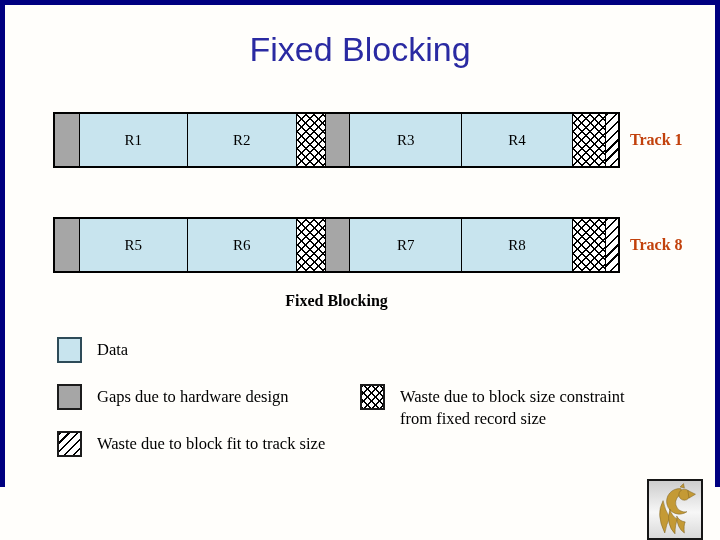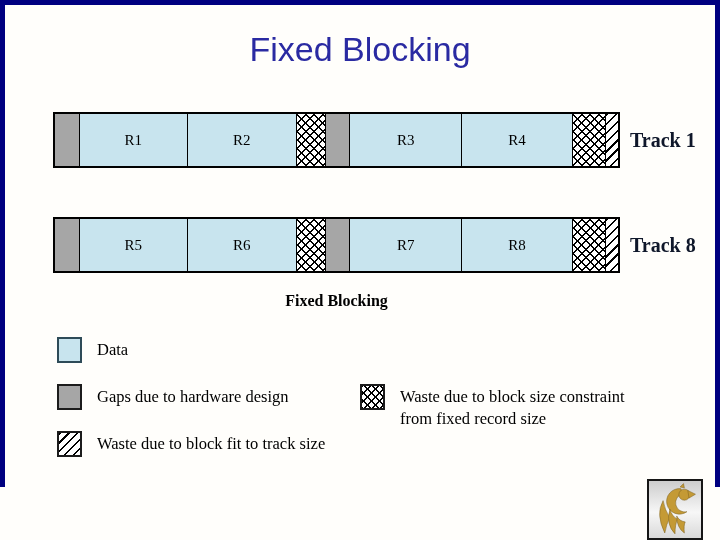--- a/index.html
+++ b/index.html
@@ -17,21 +17,21 @@
     font-family:"Liberation Sans", sans-serif; font-size:34px; color:#2a2aa2;
   }
 
   
   .track-row{
     position:absolute; left:53px; width:567px; height:56px;
     border:2px solid #000; box-sizing:border-box; display:flex; background:#0c4a6e;
   }
   .track-label{
     position:absolute; left:630px; width:85px; height:56px;
-    display:flex; align-items:center; font-weight:bold; font-size:20px; color:#0f172a;
+    display:flex; align-items:center; font-weight:bold; font-size:16px; color:#c2410c;
   }
   .seg{box-sizing:border-box;height:100%;display:flex;align-items:center;justify-content:center;
        font-size:15px;color:#000;}
   .seg + .seg{border-left:1.5px solid #000;}
   .seg-data{background:#c8e4ee;}
   .seg-gap{background:#a6a6a6;}
   .seg-cross{background:
       repeating-linear-gradient(45deg,#000 0 1.4px,transparent 1.4px 6px),
       repeating-linear-gradient(135deg,#000 0 1.4px,transparent 1.4px 6px),#fff;}
   .seg-diag{background:repeating-linear-gradient(135deg,#000 0 1.7px,transparent 1.7px 6.5px),#fff;}

